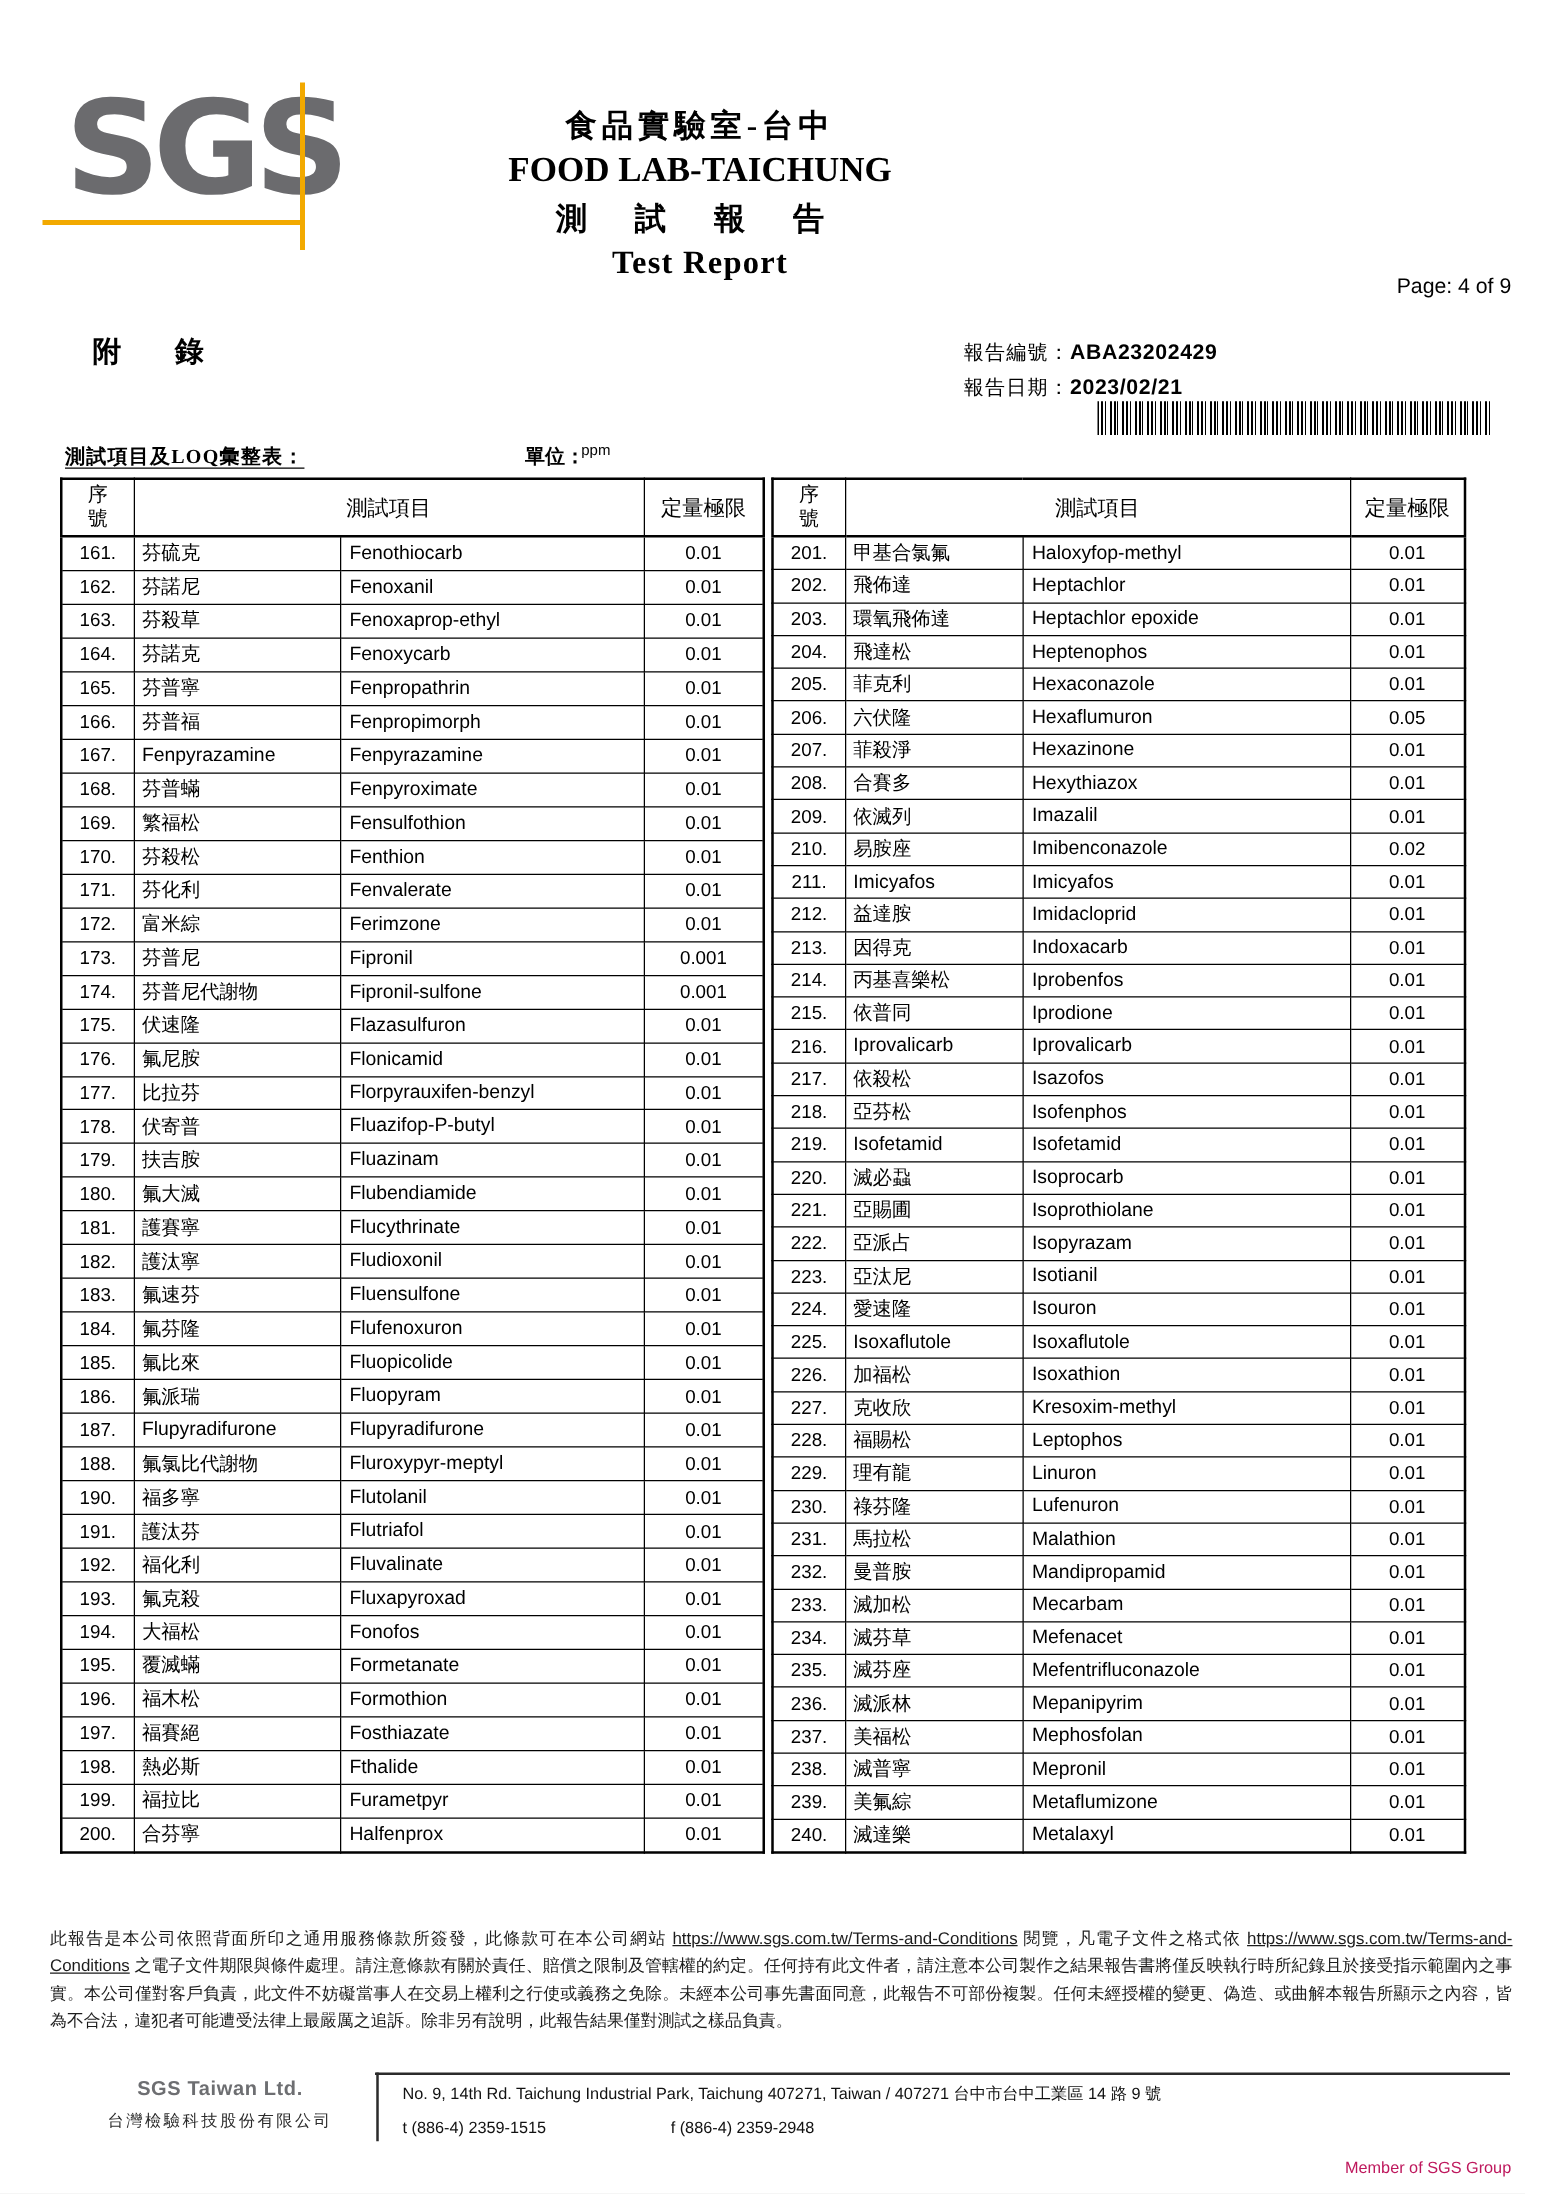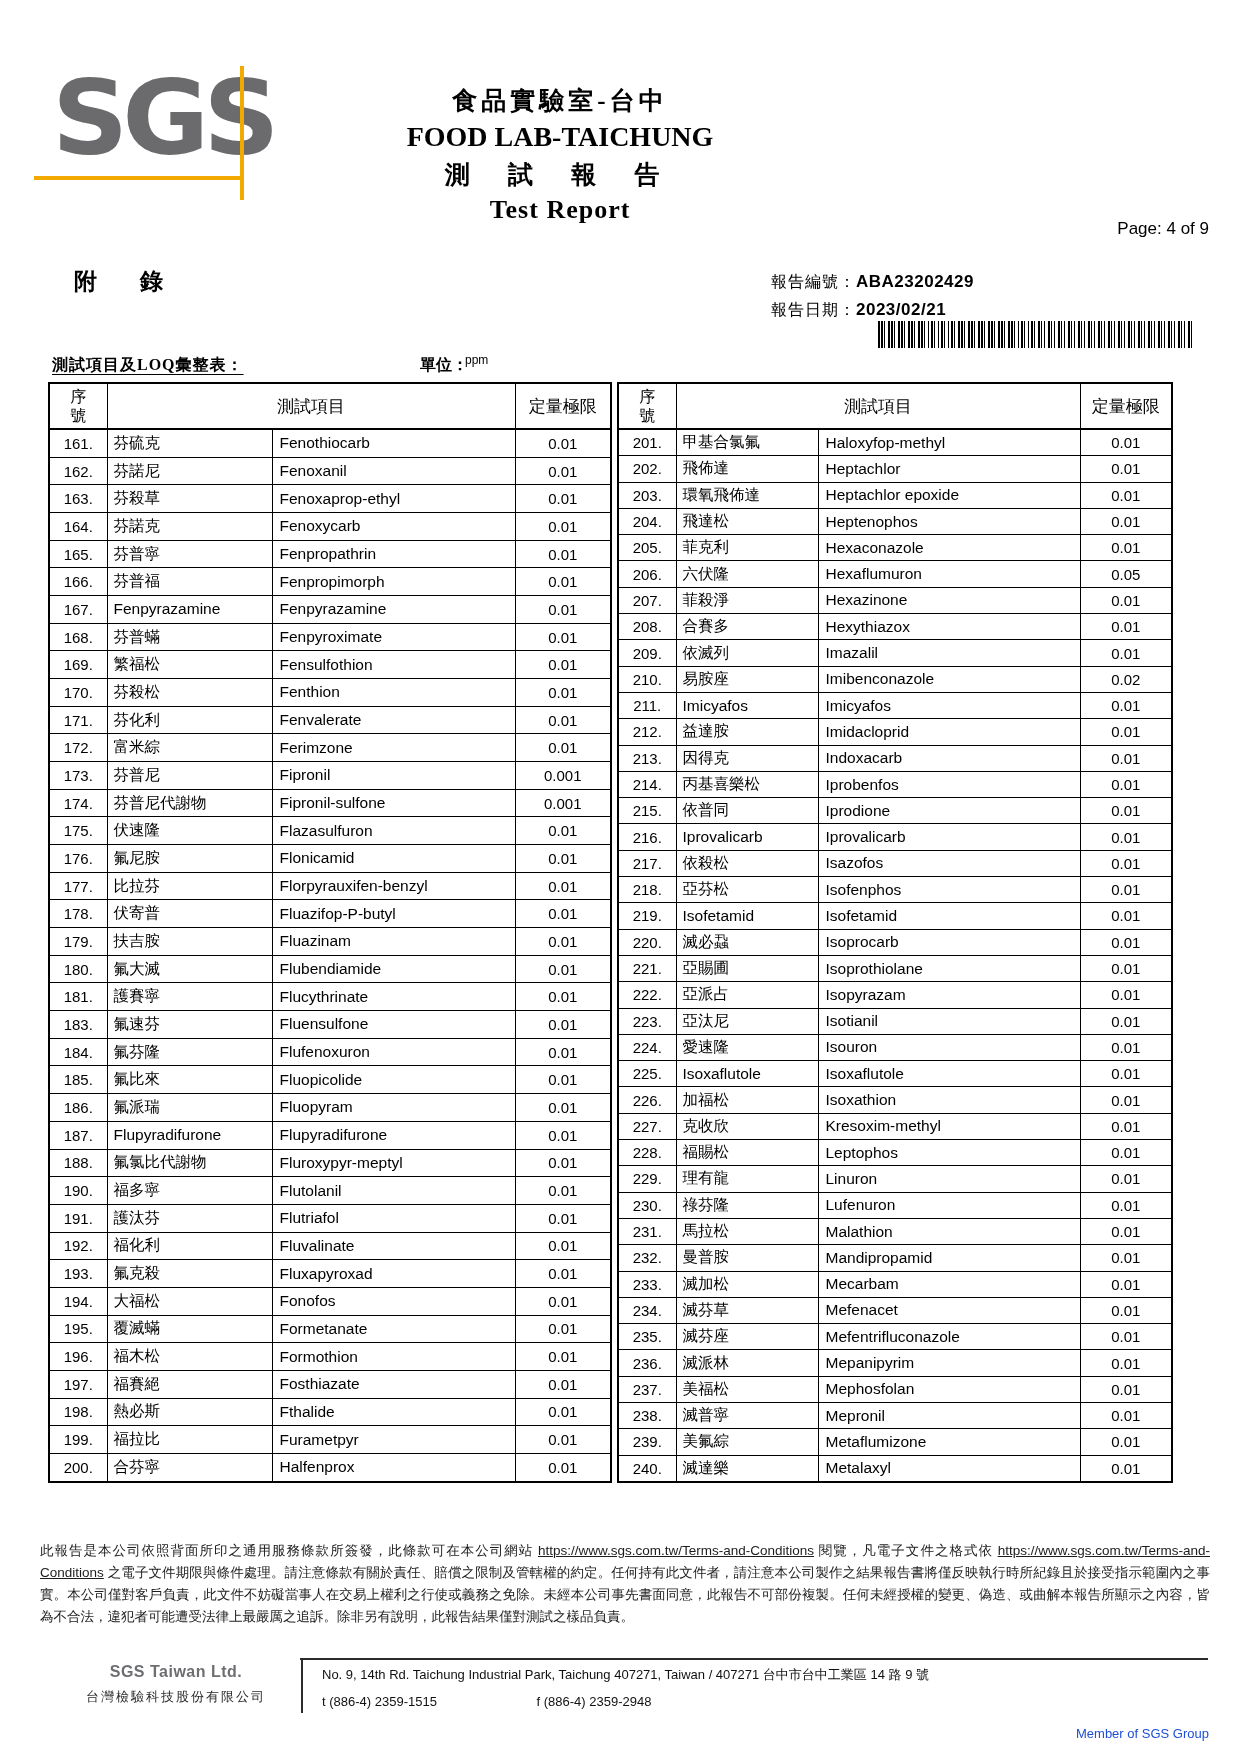--- a/index.html
+++ b/index.html
@@ -74,21 +74,21 @@
   .disclaimer .link { text-decoration:underline;margin-top:34px; }
   .f-hline { position:absolute; left:300px; top:1658px; width:908px; height:1.5px; background:#2b2b2b; }
   .f-vline { position:absolute; left:301px; top:1658px; width:1.5px; height:55px; background:#2b2b2b; }
   .company-block { position:absolute; left:52px; top:1663px; width:248px; text-align:center; }
   .company-name { font-weight:bold; font-size:16px; color:#6d6e71; letter-spacing:0.5px;text-align:center; }
   .company-zh { font-family:"Liberation Serif", serif; font-size:13px; color:#2b2b2b; margin-top:7px; letter-spacing:2px; }
   .address-line { position:absolute; left:322px; top:1666px; font-size:13px; color:#111; }
   .phone-line { position:absolute; left:322px; top:1694px; font-size:13px; color:#111; }
   .phone-line .fax { margin-left:96px; }
   .website { position:absolute; left:1032px; top:1788px; font-size:13px; color:#111; }
-  .member  { position:absolute; left:1076px; top:1726px; font-size:13px; color:#1d4ed8; }
+  .member  { position:absolute; left:1076px; top:1726px; font-size:13px; color:#be185d; }
 </style>
 </head>
 <body>
 
 <div class="page">
 
   <div class="logo-text">SGS</div>
   <div class="logo-vline"></div>
   <div class="logo-hline"></div>
 
@@ -252,20 +252,26 @@
           <tr>
             <td class="c-seq">180.</td>
             <td class="c-zh">氟大滅</td>
             <td class="c-en">Flubendiamide</td>
             <td class="c-loq">0.01</td>
           </tr>
           <tr>
             <td class="c-seq">181.</td>
             <td class="c-zh">護賽寧</td>
             <td class="c-en">Flucythrinate</td>
+            <td class="c-loq">0.01</td>
+          </tr>
+          <tr>
+            <td class="c-seq">182.</td>
+            <td class="c-zh">護汰寧</td>
+            <td class="c-en">Fludioxonil</td>
             <td class="c-loq">0.01</td>
           </tr>
           <tr>
             <td class="c-seq">183.</td>
             <td class="c-zh">氟速芬</td>
             <td class="c-en">Fluensulfone</td>
             <td class="c-loq">0.01</td>
           </tr>
           <tr>
             <td class="c-seq">184.</td>

